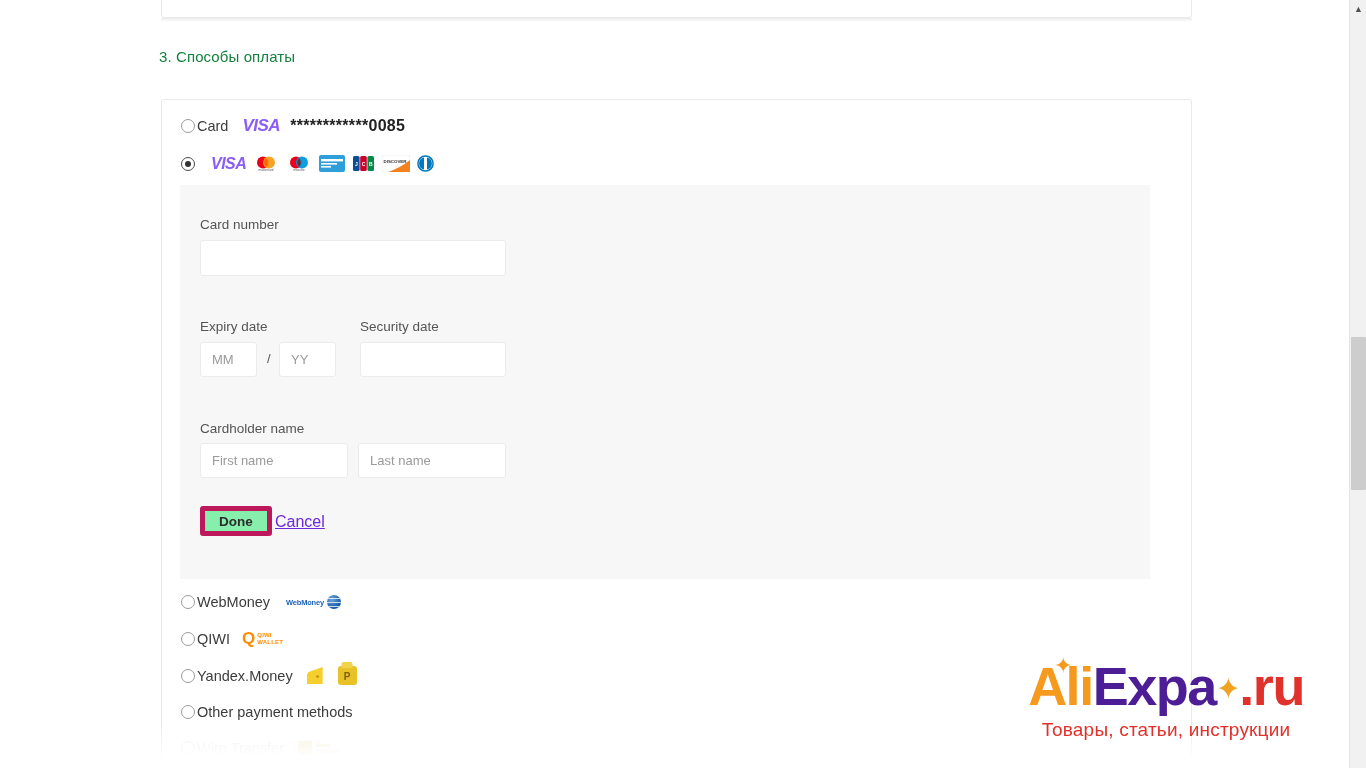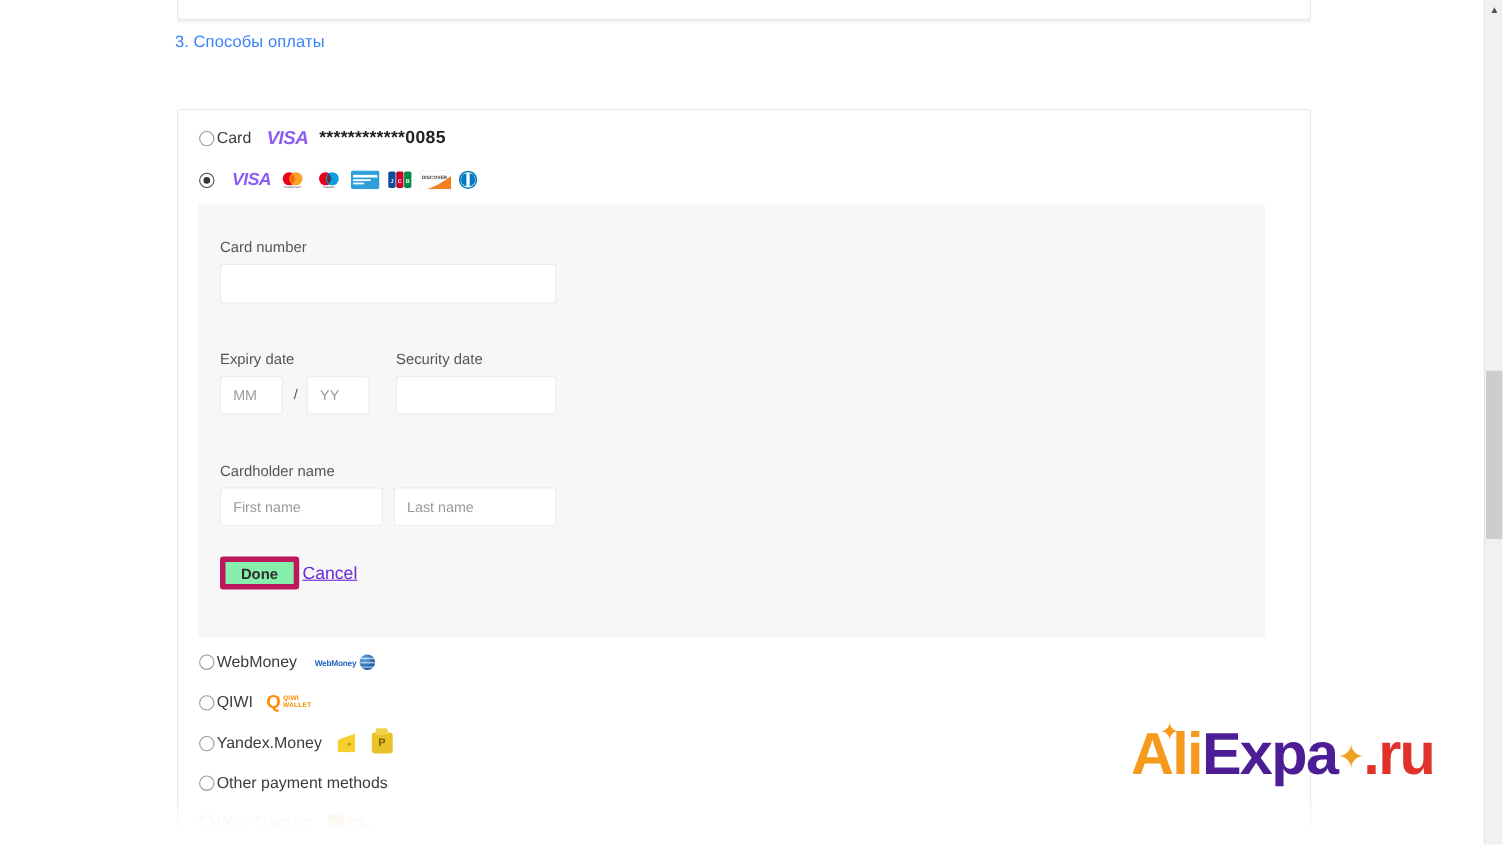--- a/index.html
+++ b/index.html
@@ -36,23 +36,23 @@
     top: 18px;
     width: 1031px;
     height: 4px;
     background: linear-gradient(to bottom, #ececec, #ffffff);
   }
 
   
   .section-heading {
     position: absolute;
     left: 159px;
-    top: 30px;
+    top: 48px;
     font-size: 15px;
-    color: #3b82f6;
+    color: #15803d;
     letter-spacing: 0.1px;
   }
 
   
   .pay-panel {
     position: absolute;
     left: 161px;
     top: 99px;
     width: 1031px;
     height: 700px;
@@ -463,20 +463,21 @@
 
   </div>
 
   <div class="bottom-fade"></div>
 
   <div class="watermark">
     <div class="wm-line1">
       <span class="wm-sparkle">✦</span>
       <span class="wm-ali">Ali</span><span class="wm-expa">Expa</span><span class="wm-star">✦</span><span class="wm-ru">.ru</span>
     </div>
+    <div class="wm-line2">Товары, статьи, инструкции</div>
   </div>
 
   <div class="scrollbar">
     <div class="sb-arrow up">▲</div>
     <div class="sb-thumb"></div>
   </div>
 
 </div>
 
 </body></html>

